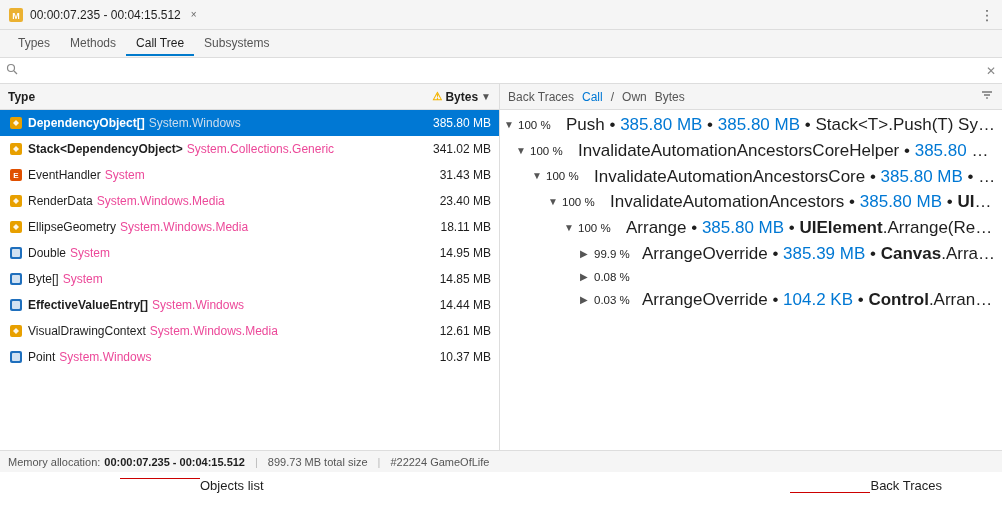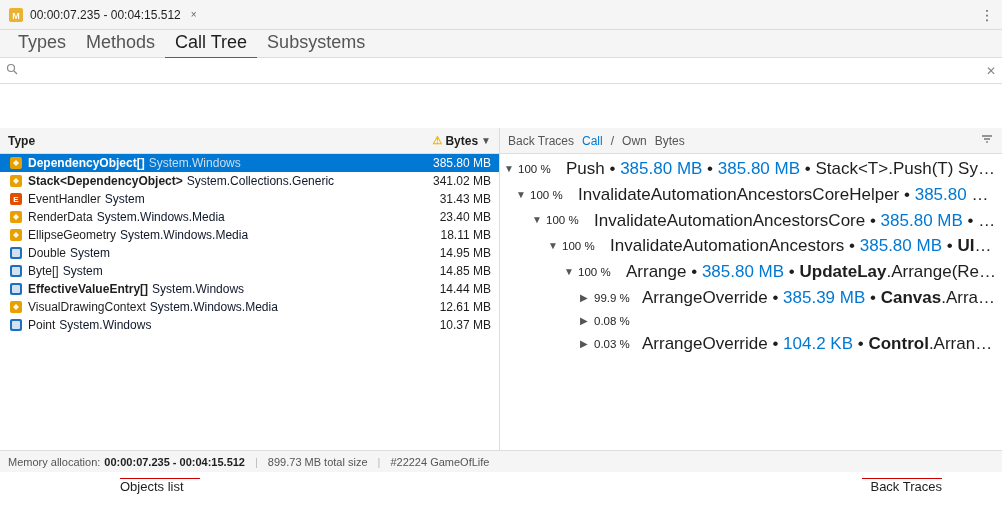--- a/index.html
+++ b/index.html
@@ -55,21 +55,21 @@
     .nav-tabs {
       display: flex;
       align-items: center;
       border-bottom: 1px solid #ddd;
       background: #f5f5f5;
       padding: 0 8px;
       height: 28px;
     }
     .nav-tab {
       padding: 4px 10px;
-      font-size: 18px;
+      font-size: 12px;
       cursor: pointer;
       color: #555;
       border-bottom: 2px solid transparent;
     }
     .nav-tab.active {
       color: #1e1e1e;
       border-bottom: 2px solid #007acc;
       font-weight: 500;
     }
     
@@ -96,21 +96,20 @@
     .search-clear {
       color: #888;
       font-size: 12px;
       cursor: pointer;
     }
     
     .main-content {
       display: flex;
       flex: 1;
       overflow: hidden;
-      margin-top: 44px;
     }
     
     .left-panel {
       width: 500px;
       display: flex;
       flex-direction: column;
       border-right: 1px solid #ddd;
       overflow: hidden;
     }
     .table-header {
@@ -147,39 +146,39 @@
     }
     .table-body {
       flex: 1;
       overflow-y: auto;
       overflow-x: hidden;
     }
     .table-row {
       display: flex;
       align-items: center;
       padding: 2px 8px;
-      height: 18px;
+      height: 26px;
       cursor: pointer;
       justify-content: flex-end;
     }
     .table-row.selected {
       background: #0078d4;
       color: #fff;
     }
     .row-icon {
       width: 16px;
       height: 16px;
       margin-right: 4px;
       flex-shrink: 0;
       display: flex;
       align-items: center;
       justify-content: center;
     }
     .type-namespace {
-      color: #0f172a;
+      color: #ec4899;
       margin-left: 4px;
       font-weight: 400;
     }
     .row-bytes {
       margin-left: auto;
       min-width: 80px;
       text-align: right;
       font-size: 12px;
     }
     
@@ -294,21 +293,21 @@
       display: flex;
       align-items: flex-start;
       justify-content: space-between;
       padding: 6px 60px 0 120px;
       background: #fff;
       height: 52px;
       flex-shrink: 0;
     }
     .ann-item {
       display: flex;
-      flex-direction: column;
+      flex-direction: row;
       align-items: flex-start;
     }
     .ann-label {
       font-size: 13px;
       color: #1e1e1e;
     }
     .ann-arrow-wrap {
       display: flex;
       align-items: center;
     }
@@ -537,21 +536,21 @@
         <span class="trace-pct">100 %</span>
         <span class="trace-text">
           InvalidateAutomationAncestors • <span class="trace-highlight">385.80 MB</span> • <span class="trace-bold">UIElementHelper.Ir</span>
         </span>
       </div>
 
       <div class="trace-row indent-4">
         <span class="expand-btn">▼</span>
         <span class="trace-pct">100 %</span>
         <span class="trace-text">
-          Arrange • <span class="trace-highlight">385.80 MB</span> • <span class="trace-bold">UpdateLay</span>.Arrange(Rect)  System.Win
+          Arrange • <span class="trace-highlight">385.80 MB</span> • <span class="trace-bold">UIElement</span>.Arrange(Rect)  System.Win
         </span>
       </div>
 
       <div class="trace-row indent-5">
         <span class="expand-btn">▶</span>
         <span class="trace-pct">99.9 %</span>
         <span class="trace-text">
           ArrangeOverride • <span class="trace-highlight">385.39 MB</span> • <span class="trace-bold">Canvas</span>.ArrangeOverride(Size)
         </span>
       </div>

